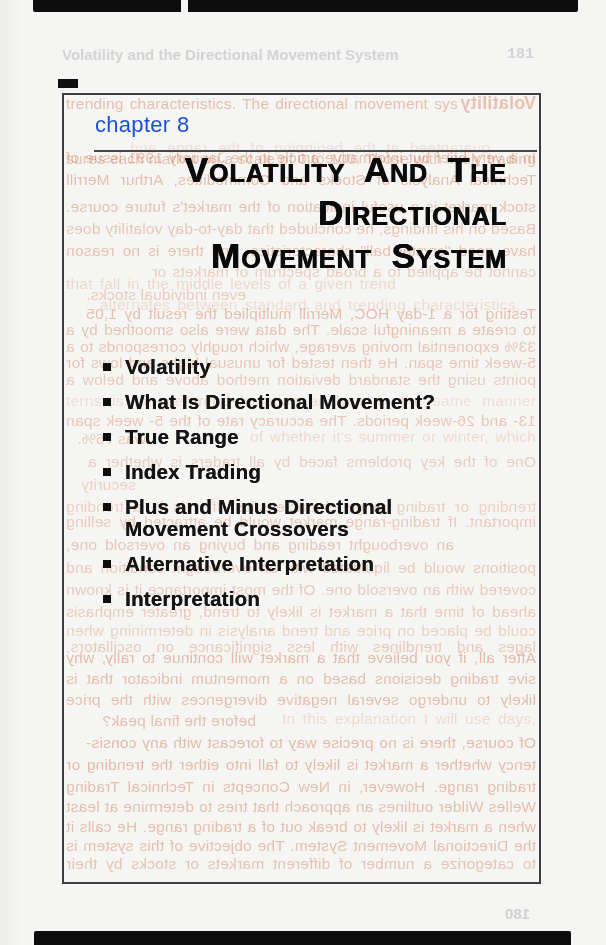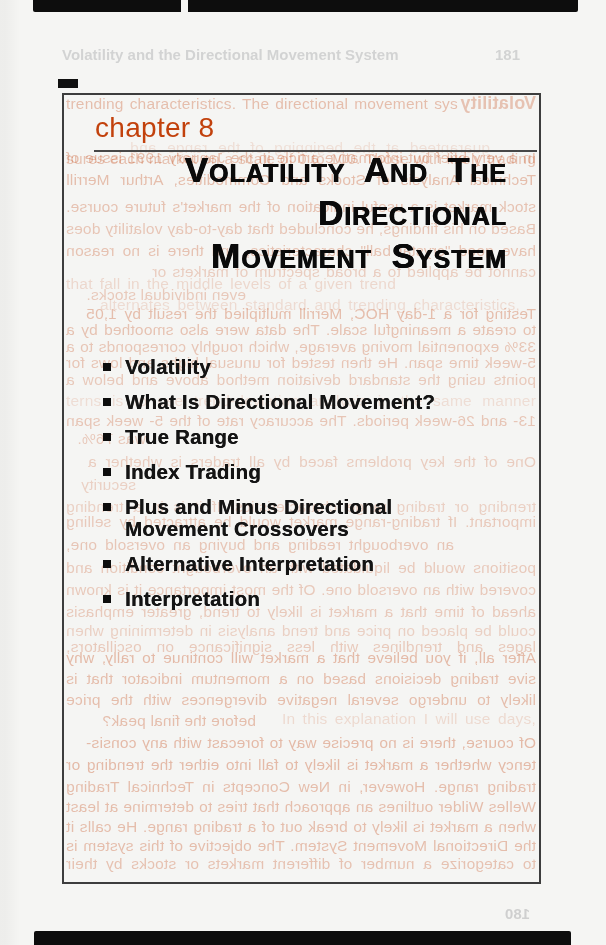--- a/index.html
+++ b/index.html
@@ -10,32 +10,32 @@
         background:linear-gradient(90deg,rgba(0,0,0,0.03) 0 6px,rgba(0,0,0,0) 20px 94%,rgba(0,0,0,0.07) 100%);}
   .scan-bar{position:absolute;background:#0d0d0d;}
   .bar-top{left:33px;top:0;width:545px;height:12px;border-radius:0 0 2px 2px;}
   .bar-top-notch{position:absolute;left:148px;top:0;width:7px;height:12px;background:#f5f5f3;}
   .bar-bottom{left:34px;top:931px;width:537px;height:14px;border-radius:2px 2px 0 0;}
   .corner-mark{position:absolute;left:58px;top:79px;width:20px;height:9px;background:#101010;}
 
   .running-header{position:absolute;left:62px;top:46px;width:478px;height:18px;
         color:#b7b8b9;opacity:.55;filter:blur(.3px);font-size:15px;font-weight:bold;}
   .running-header .rh-title{position:absolute;left:0;top:0;}
-  .running-header .rh-num{position:absolute;right:20px;top:0;}
+  .running-header .rh-num{position:absolute;right:6px;top:0;font-family:Liberation Mono, monospace;}
 
   .chapter-box{position:absolute;left:62px;top:93px;width:475px;height:787px;
         border:2px solid #3d3d3d;}
 
   .ghost-layer{position:absolute;inset:0;color:#c2410c;border-radius:11px;}
   .ghost{position:absolute;font-size:15.5px;line-height:18px;height:19px;overflow:hidden;
         text-align:left;filter:blur(.45px);letter-spacing:.2px;}
   .ghost.just{text-align:justify;text-align-last:justify;}
   .ghost.mir{transform:scaleX(-1);}
 
-  .chapter-label{position:absolute;left:95px;top:112px;font-size:28px;color:#c2410c;
+  .chapter-label{position:absolute;left:95px;top:112px;font-size:22px;color:#1d4ed8;
         letter-spacing:.3px;}
   .chapter-rule{position:absolute;left:94px;top:150px;width:443px;height:2px;background:#474747;}
 
   .chapter-title{position:absolute;left:100px;top:148px;width:407px;text-align:right;
         font-variant:small-caps;font-weight:bold;font-size:35px;line-height:43px;
         color:#0a0a0a;letter-spacing:1px;word-spacing:9px;
         text-shadow:0.5px 0 0 #0a0a0a,-0.3px 0 0 #0a0a0a;}
 
   .toc{position:absolute;left:103px;top:356px;width:400px;}
   .toc-item{display:flex;align-items:flex-start;margin-bottom:13px;}
@@ -77,20 +77,21 @@
       <div class="ghost mir" style="left: 66px; top: 286px; width: 180px; opacity: 0.24;">even individual stocks.</div>
       <div class="ghost just" style="left: 100px; top: 296px; width: 420px; opacity: 0.14;">alternates between standard and trending characteristics, the</div>
       <div class="ghost mir just" style="left: 86px; top: 305px; width: 450px; opacity: 0.3;">Testing for a 1-day HOC, Merrill multiplied the result by 1,05</div>
       <div class="ghost mir just" style="left: 66px; top: 321px; width: 470px; opacity: 0.28;">to create a meaningful scale. The data were also smoothed by a</div>
       <div class="ghost mir just" style="left: 66px; top: 338px; width: 470px; opacity: 0.26;">33% exponential moving average, which roughly corresponds to a</div>
       <div class="ghost mir just" style="left: 66px; top: 354px; width: 470px; opacity: 0.26;">5-week time span. He then tested for unusual highs and lows for data</div>
       <div class="ghost mir just" style="left: 66px; top: 371px; width: 470px; opacity: 0.24;">points using the standard deviation method above and below a</div>
       <div class="ghost just" style="left: 66px; top: 392px; width: 470px; opacity: 0.13;">terns is to use trend-deviation analysis in the same manner outlined</div>
       <div class="ghost mir just" style="left: 66px; top: 412px; width: 470px; opacity: 0.26;">13- and 26-week periods. The accuracy rate of the 5- week span</div>
       <div class="ghost mir" style="left: 66px; top: 430px; width: 80px; opacity: 0.24;">was 76%.</div>
+      <div class="ghost just" style="left: 250px; top: 428px; width: 286px; opacity: 0.15;">of whether it's summer or winter, which</div>
       <div class="ghost mir just" style="left: 88px; top: 453px; width: 448px; opacity: 0.22;">One of the key problems faced by all traders is whether a</div>
       <div class="ghost mir" style="left: 66px; top: 476px; width: 70px; opacity: 0.2;">security</div>
       <div class="ghost mir just" style="left: 66px; top: 498px; width: 470px; opacity: 0.2;">trending or trading range characteristics. If it is in a trending</div>
       <div class="ghost mir just" style="left: 66px; top: 513px; width: 470px; opacity: 0.24;">important. If trading-range market would be attracted by selling</div>
       <div class="ghost mir just" style="left: 66px; top: 536px; width: 388px; opacity: 0.26;">an overbought reading and buying an oversold one,</div>
       <div class="ghost mir just" style="left: 66px; top: 559px; width: 470px; opacity: 0.24;">positions would be liquidated with an overbought condition and</div>
       <div class="ghost mir just" style="left: 66px; top: 581px; width: 470px; opacity: 0.24;">covered with an oversold one. Of the most importance it is known</div>
       <div class="ghost mir just" style="left: 66px; top: 603px; width: 470px; opacity: 0.24;">ahead of time that a market is likely to trend, greater emphasis</div>
       <div class="ghost mir just" style="left: 66px; top: 622px; width: 470px; opacity: 0.2;">could be placed on price and trend analysis in determining when</div>
       <div class="ghost mir just" style="left: 66px; top: 638px; width: 470px; opacity: 0.24;">lages and trendlines with less significance on oscillators,</div>

